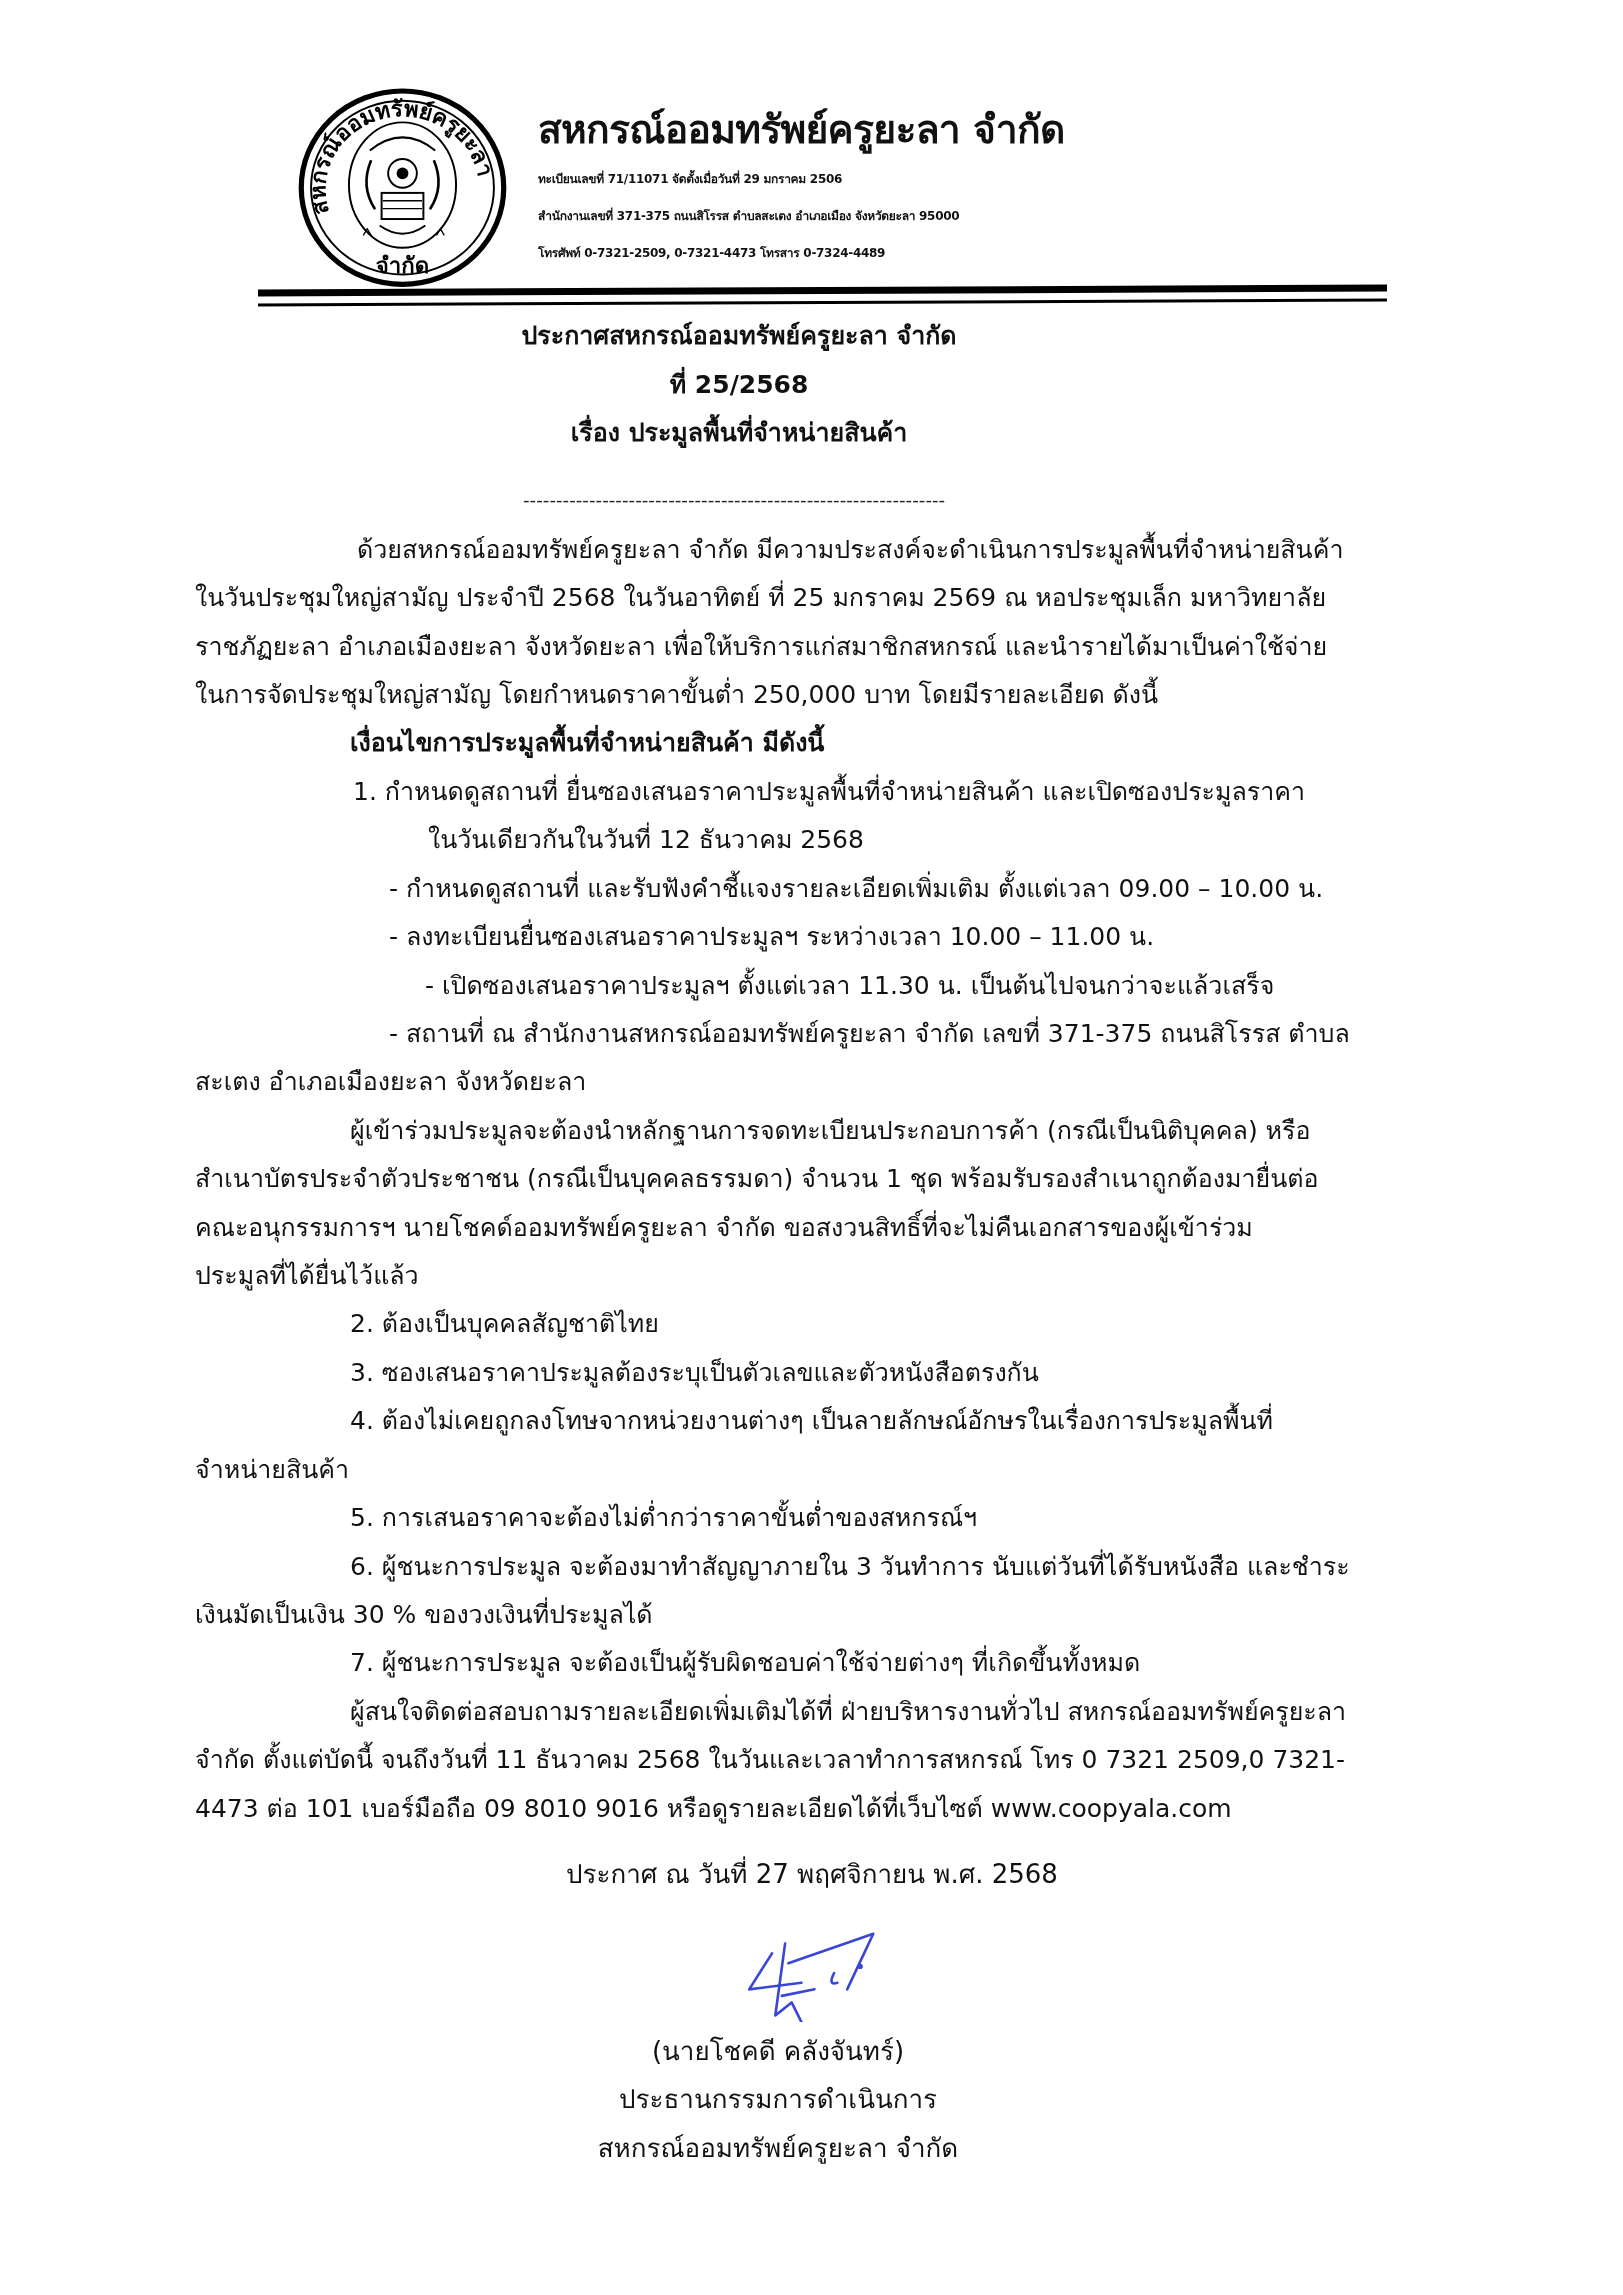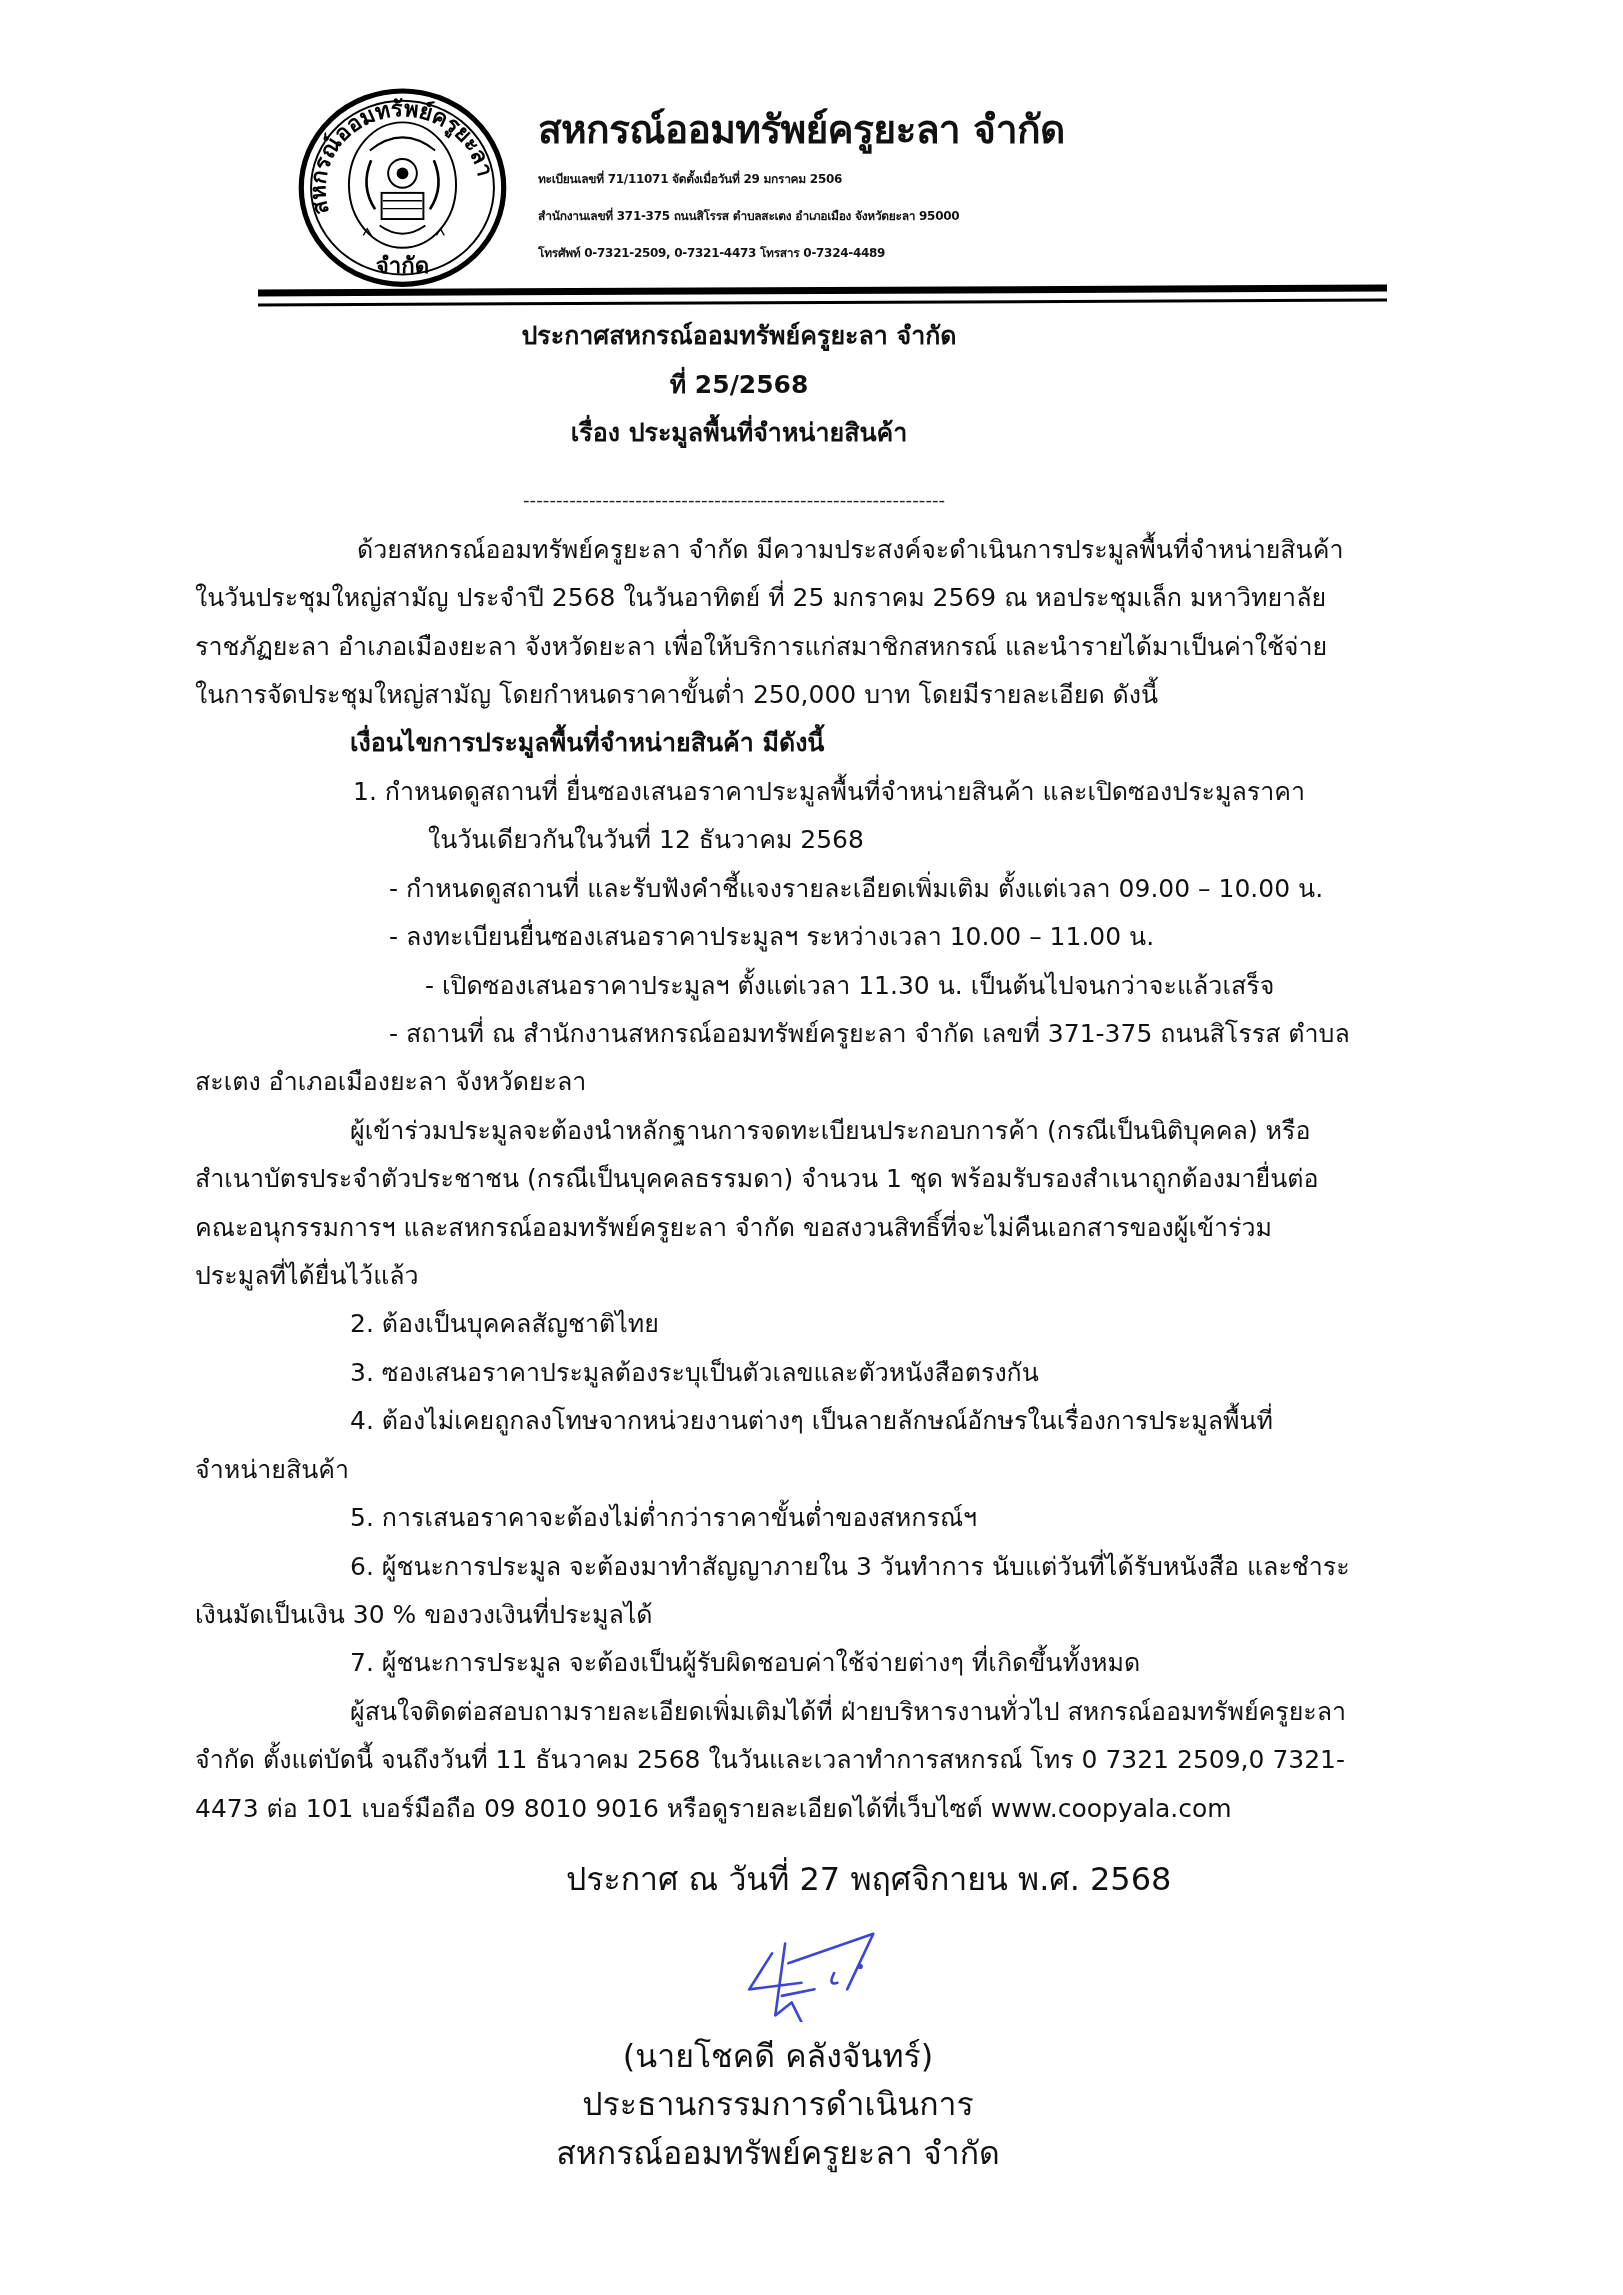--- a/index.html
+++ b/index.html
@@ -10,21 +10,21 @@
   .org-title { left:538px; top:98px; font-size:39px; font-weight:bold; letter-spacing:-0.7px; }
   .org-line { left:538px; font-size:12px; font-weight:bold; letter-spacing:-0.3px; }
   .rule-thick { position:absolute; left:258px; width:1129px; top:287px; height:7.2px; background:#000; transform:skewY(-0.25deg); }
   .rule-thin { position:absolute; left:258px; width:1129px; top:301px; height:3.3px; background:#000; transform:skewY(-0.25deg); }
   .center { left:0; width:1478px; text-align:center; }
   .ann { font-size:25px; font-weight:bold; }
   .dashes { left:523px; top:489px; font-size:18.3px; letter-spacing:0px; color:#222; }
   .body-line { font-size:25px; }
   .bold { font-weight:bold; }
   .sig { position:absolute; left:736px; top:1924px; width:157px; height:98px; }
-  .footer { font-size:32px; }
+  .footer { font-size:26px; }
 </style>
 </head>
 <body>
 
 <div class="logo">
   <svg width="209" height="200" viewBox="0 0 320 305">
     <ellipse cx="160" cy="152" rx="155" ry="148" fill="none" stroke="#000" stroke-width="8"></ellipse>
     <ellipse cx="160" cy="152" rx="140" ry="133" fill="none" stroke="#000" stroke-width="3"></ellipse>
     <ellipse cx="160" cy="148" rx="82" ry="96" fill="none" stroke="#000" stroke-width="3"></ellipse>
     <defs>
@@ -69,21 +69,21 @@
 <div class="abs body-line" style="left:353px; top:771px;">1.   กำหนดดูสถานที่ ยื่นซองเสนอราคาประมูลพื้นที่จำหน่ายสินค้า และเปิดซองประมูลราคา</div>
 <div class="abs body-line" style="left:396px; top:819px;margin-left:32px;">ในวันเดียวกันในวันที่ 12 ธันวาคม 2568</div>
 <div class="abs body-line" style="left:389px; top:868px;">- กำหนดดูสถานที่ และรับฟังคำชี้แจงรายละเอียดเพิ่มเติม ตั้งแต่เวลา 09.00 – 10.00 น.</div>
 <div class="abs body-line" style="left:389px; top:916px;">- ลงทะเบียนยื่นซองเสนอราคาประมูลฯ ระหว่างเวลา 10.00 – 11.00 น.</div>
 <div class="abs body-line" style="left:389px; top:965px;margin-left:36px;">- เปิดซองเสนอราคาประมูลฯ ตั้งแต่เวลา 11.30 น. เป็นต้นไปจนกว่าจะแล้วเสร็จ</div>
 <div class="abs body-line" style="left:389px; top:1013px;">- สถานที่ ณ สำนักงานสหกรณ์ออมทรัพย์ครูยะลา จำกัด เลขที่ 371-375 ถนนสิโรรส ตำบล</div>
 <div class="abs body-line" style="left:195px; top:1061px;">สะเตง อำเภอเมืองยะลา จังหวัดยะลา</div>
 
 <div class="abs body-line" style="left:350px; top:1110px;">ผู้เข้าร่วมประมูลจะต้องนำหลักฐานการจดทะเบียนประกอบการค้า (กรณีเป็นนิติบุคคล) หรือ</div>
 <div class="abs body-line" style="left:195px; top:1158px;">สำเนาบัตรประจำตัวประชาชน (กรณีเป็นบุคคลธรรมดา) จำนวน 1 ชุด พร้อมรับรองสำเนาถูกต้องมายื่นต่อ</div>
-<div class="abs body-line" style="left:195px; top:1207px;">คณะอนุกรรมการฯ และสหกรณ์ออมทรัพย์ครูยะลา จำกัด ขอสงวนสิทธิ์ที่จะไม่คืนเอกสารของผู้เข้าร่วม</div>
+<div class="abs body-line" style="left:195px; top:1207px;">คณะอนุกรรมการฯ นายโชคด์ออมทรัพย์ครูยะลา จำกัด ขอสงวนสิทธิ์ที่จะไม่คืนเอกสารของผู้เข้าร่วม</div>
 <div class="abs body-line" style="left:195px; top:1255px;">ประมูลที่ได้ยื่นไว้แล้ว</div>
 
 <div class="abs body-line" style="left:350px; top:1303px;">2. ต้องเป็นบุคคลสัญชาติไทย</div>
 <div class="abs body-line" style="left:350px; top:1352px;">3. ซองเสนอราคาประมูลต้องระบุเป็นตัวเลขและตัวหนังสือตรงกัน</div>
 <div class="abs body-line" style="left:350px; top:1400px;">4. ต้องไม่เคยถูกลงโทษจากหน่วยงานต่างๆ เป็นลายลักษณ์อักษรในเรื่องการประมูลพื้นที่</div>
 <div class="abs body-line" style="left:195px; top:1449px;">จำหน่ายสินค้า</div>
 <div class="abs body-line" style="left:350px; top:1497px;">5. การเสนอราคาจะต้องไม่ต่ำกว่าราคาขั้นต่ำของสหกรณ์ฯ</div>
 <div class="abs body-line" style="left:350px; top:1546px;">6. ผู้ชนะการประมูล จะต้องมาทำสัญญาภายใน 3 วันทำการ นับแต่วันที่ได้รับหนังสือ และชำระ</div>
 <div class="abs body-line" style="left:195px; top:1594px;">เงินมัดเป็นเงิน 30 % ของวงเงินที่ประมูลได้</div>
 <div class="abs body-line" style="left:350px; top:1642px;">7. ผู้ชนะการประมูล จะต้องเป็นผู้รับผิดชอบค่าใช้จ่ายต่างๆ ที่เกิดขึ้นทั้งหมด</div>

